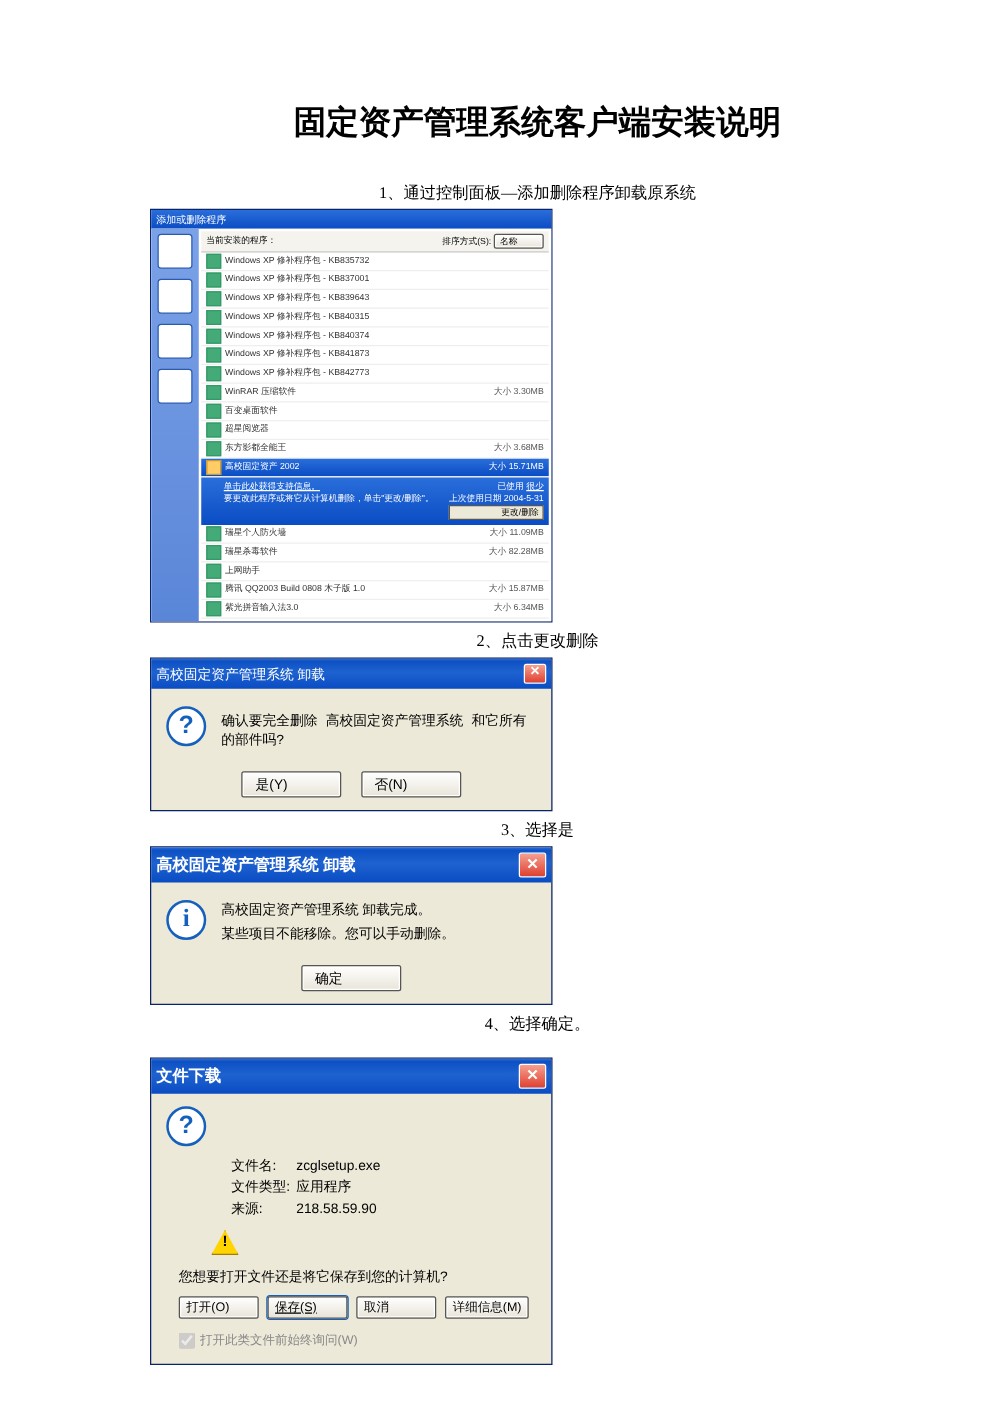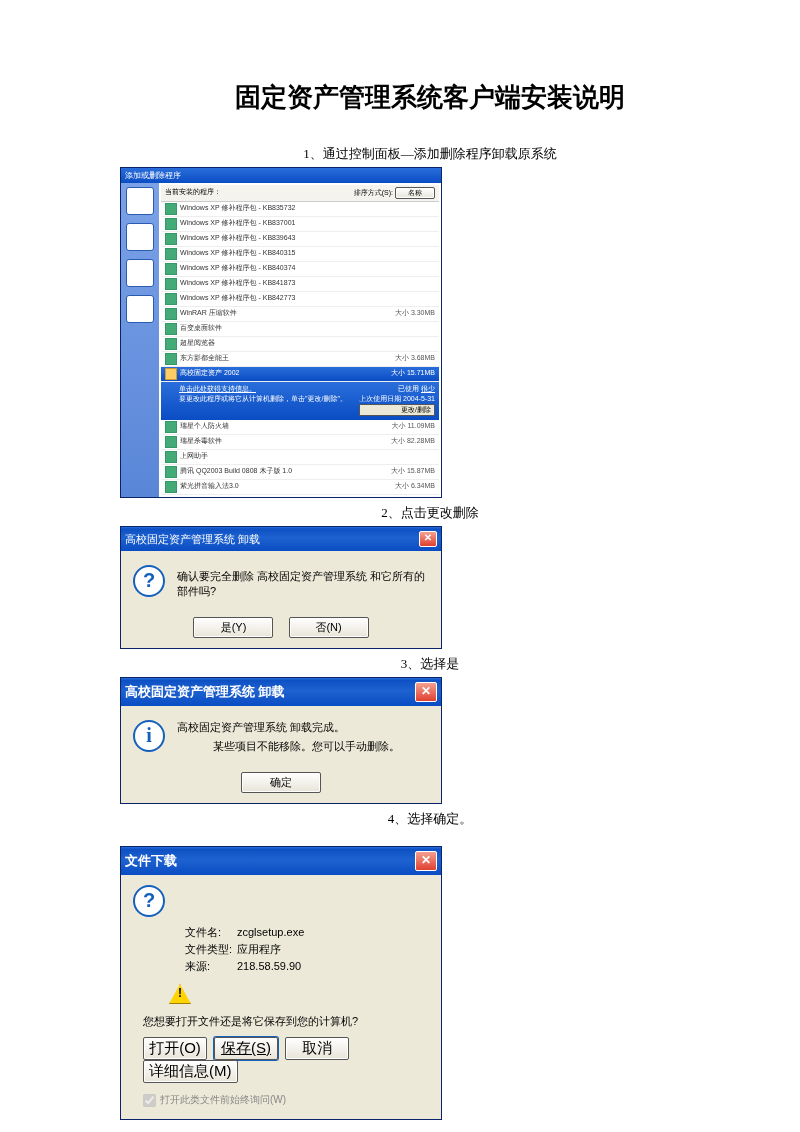--- a/index.html
+++ b/index.html
@@ -106,21 +106,21 @@
     clip-path: polygon(50% 0%, 100% 100%, 0% 100%);
   }
   .xp-btn {
     display: inline-block;
     min-width: 58px;
     padding: 2px 10px;
     border: 1px solid #555;
     border-radius: 2px;
     background: linear-gradient(to bottom,#fff,#E8E4D8);
     font-size: 11px;
-    text-align: center;
+    text-align: left;
     box-shadow: 0 0 0 1px #fff inset;
   }
   .btn-row {
     text-align: center;
     padding: 4px 0 10px 0;
   }
   .btn-row .xp-btn { margin: 0 6px; }
   
   .arp {
     width: 320px;
@@ -185,21 +185,21 @@
     font-size: 11px;
   }
   .dl-body { padding: 10px 12px 4px 12px; }
   .dl-top { display:flex; gap:10px; margin-bottom:8px; }
   .dl-info-rows { padding-left: 36px; font-size:11px; }
   .dl-info-rows div { margin:2px 16px; }
   .dl-info-rows .lbl { display:inline-block; width:52px; }
   .dl-warn { display:flex; gap:8px; font-size:10px; padding:8px 0 4px 36px; }
   .dl-q { padding:6px 0 6px 10px; font-size:11px; }
   .dl-btns { padding:2px 0 6px 10px; }
-  .dl-btns .xp-btn { min-width:52px; margin-right:4px; padding:1px 5px; font-size:15px;}
+  .dl-btns .xp-btn { min-width:52px; margin-right:4px; padding:1px 5px; font-size:10px;}
   .dl-check { padding:4px 0 8px 10px; font-size:10px; color:#888; display:flex; align-items:center; gap:4px;}
   .dl-check input { margin:0; }
 </style>
 </head>
 <body>
 
 <div class="page">
   <h1>固定资产管理系统客户端安装说明</h1>
 
   <div class="step">1、通过控制面板—添加删除程序卸载原系统</div>
@@ -329,40 +329,40 @@
 
   <div class="step">2、点击更改删除</div>
 
   <div class="xp-window" style="width:320px;">
     <div class="xp-titlebar">
       <span class="title-text">高校固定资产管理系统 卸载</span>
       <span class="xp-close">✕</span>
     </div>
     <div class="xp-body">
       <div class="question-icon">?</div>
-      <div style="padding-top:4px;">确认要完全删除 高校固定资产管理系统 和它所有的部件吗?</div>
+      <div style="padding-top:4px;font-family:Liberation Mono, monospace;">确认要完全删除 高校固定资产管理系统 和它所有的部件吗?</div>
     </div>
     <div class="btn-row">
       <span class="xp-btn">是(Y)</span>
       <span class="xp-btn">否(N)</span>
     </div>
   </div>
 
   <div class="step">3、选择是</div>
 
   <div class="xp-window" style="width:320px;">
     <div class="xp-titlebar big">
       <span class="title-text">高校固定资产管理系统 卸载</span>
       <span class="xp-close" style="width:20px;height:18px;font-size:12px;line-height:16px;">✕</span>
     </div>
     <div class="xp-body">
       <div class="info-icon">i</div>
       <div>
         <div>高校固定资产管理系统 卸载完成。</div>
-        <div style="margin-top:4px;margin-left:36px;">某些项目不能移除。您可以手动删除。</div>
+        <div style="margin-top:4px;">某些项目不能移除。您可以手动删除。</div>
       </div>
     </div>
     <div class="btn-row">
       <span class="xp-btn">确定</span>
     </div>
   </div>
 
   <div class="step">4、选择确定。</div>
 
   <div style="height:14px;"></div>

